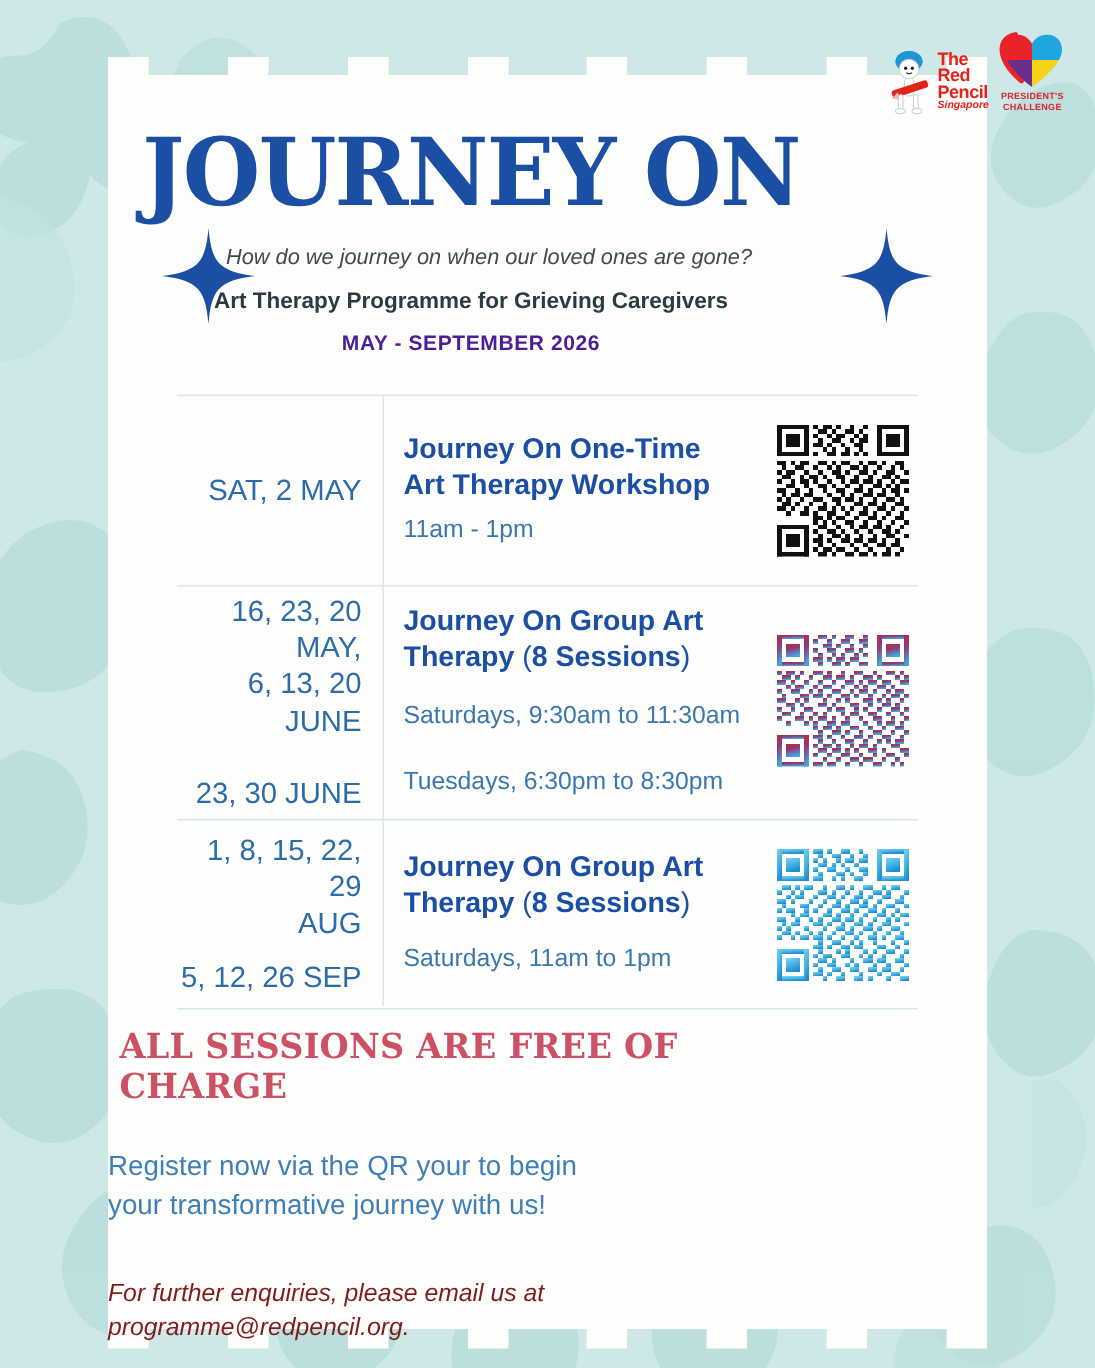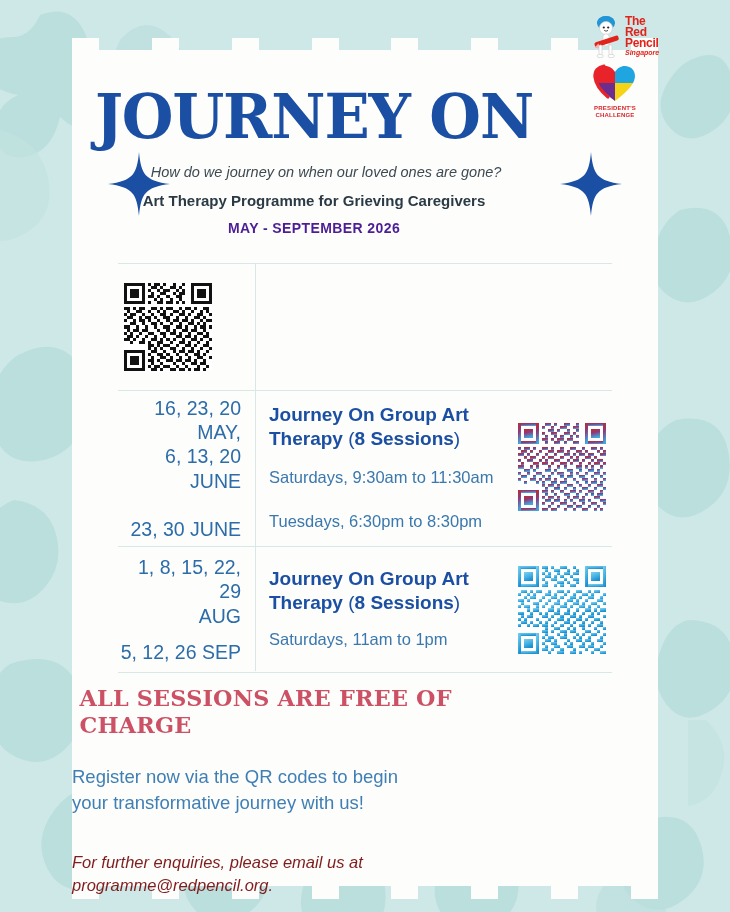--- a/index.html
+++ b/index.html
@@ -32,21 +32,21 @@
   }
   .notch-row.top{ top:0; }
   .notch-row.bottom{ top:848px; }
   .notch{ width:27px; height:13px; background:#fdfdfc; }
   .notch.gap{ background:transparent; }
 
   
   .logos{
     position:absolute; left:592px; top:14px;
     width:132px; height:62px;
-    display:flex; align-items:flex-start; gap:6px;flex-direction:column;
+    display:flex; align-items:flex-end; gap:6px;
   }
   .logo-redpencil{ display:flex; align-items:center; gap:3px; }
   .rp-text{ line-height:0.95; }
   .rp-text .l1,.rp-text .l2,.rp-text .l3{
     font-weight:bold; color:#e2231a; font-size:12px; letter-spacing:-0.3px;
   }
   .rp-text .l4{
     font-weight:bold; color:#e2231a; font-size:7px; font-style:italic;
   }
   .logo-presidents{ display:flex; flex-direction:column; align-items:center; }
@@ -255,20 +255,30 @@
   <div class="tagline">Art Therapy Programme for Grieving Caregivers</div>
   <div class="daterange">MAY - SEPTEMBER 2026</div>
 </div>
 
 <div class="table">
   <div class="vsep" style="height:408px;"></div>
 
   <div class="hline"></div>
 
   <div class="row" style="height:126px;">
+    <div class="col-date">
+      <div class="date-line">SAT, 2 MAY</div>
+    </div>
+    <div class="col-main">
+      <div class="evt-title">
+        <span>Journey On One-Time</span><br>
+        <span>Art Therapy Workshop</span>
+      </div>
+      <div class="evt-time" style="margin-top:7px;">11am - 1pm</div>
+    </div>
     <div class="col-qr">
       <svg width="88" height="88" viewBox="0 0 29 29" shape-rendering="crispEdges">
         <rect width="29" height="29" fill="#ffffff"></rect>
         <g fill="#111111">
           <rect x="0" y="0" width="7" height="1"></rect>
             <rect x="0" y="6" width="7" height="1"></rect>
           <rect x="0" y="0" width="1" height="7"></rect>
             <rect x="6" y="0" width="1" height="7"></rect>
           <rect x="2" y="2" width="3" height="3"></rect>
           <rect x="22" y="0" width="7" height="1"></rect>
@@ -995,20 +1005,20 @@
       </svg>
     </div>
   </div>
 
   <div class="hline"></div>
 </div>
 
 <div class="footer">
   <div class="free">ALL SESSIONS ARE FREE OF CHARGE</div>
   <div class="register">
-    <span>Register now via the QR codes to begin</span><br>
+    <span>Register now via the QR your to begin</span><br>
     <span>your transformative journey with us!</span>
   </div>
   <div class="enquiries">
     <span>For further enquiries, please email us at</span><br>
     <span>programme@redpencil.org.</span>
   </div>
 </div>
 
 </body></html>

